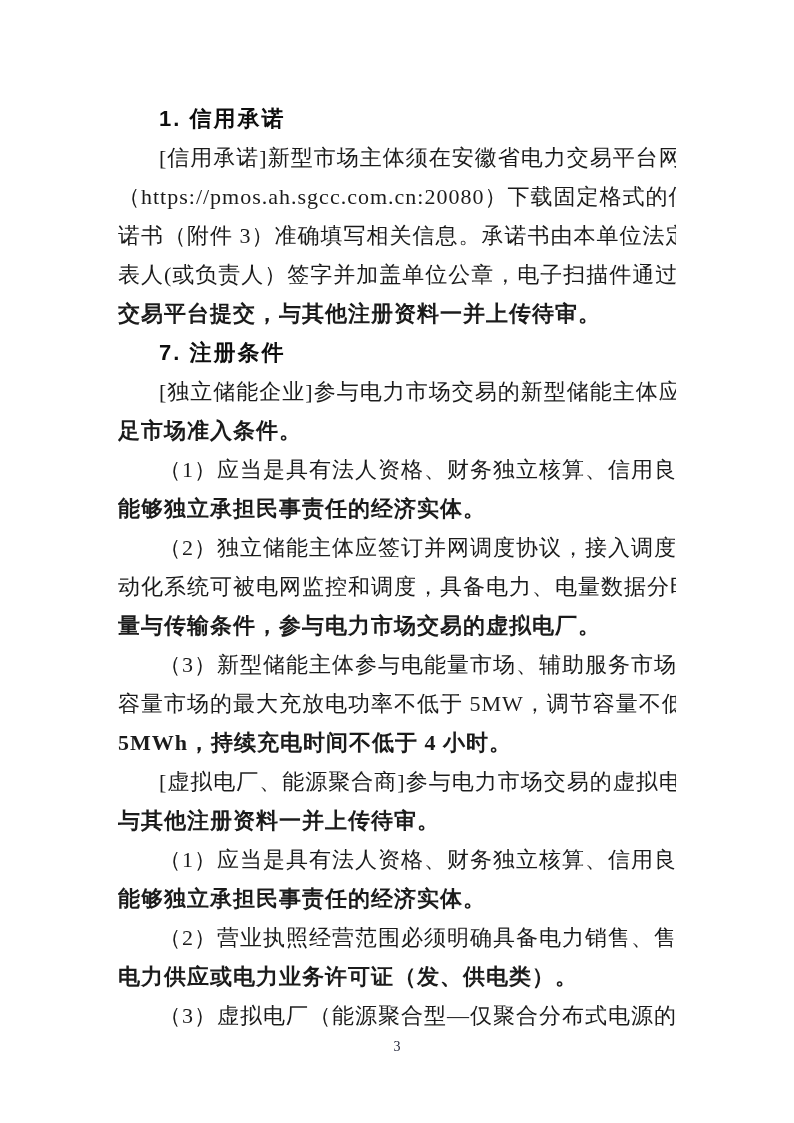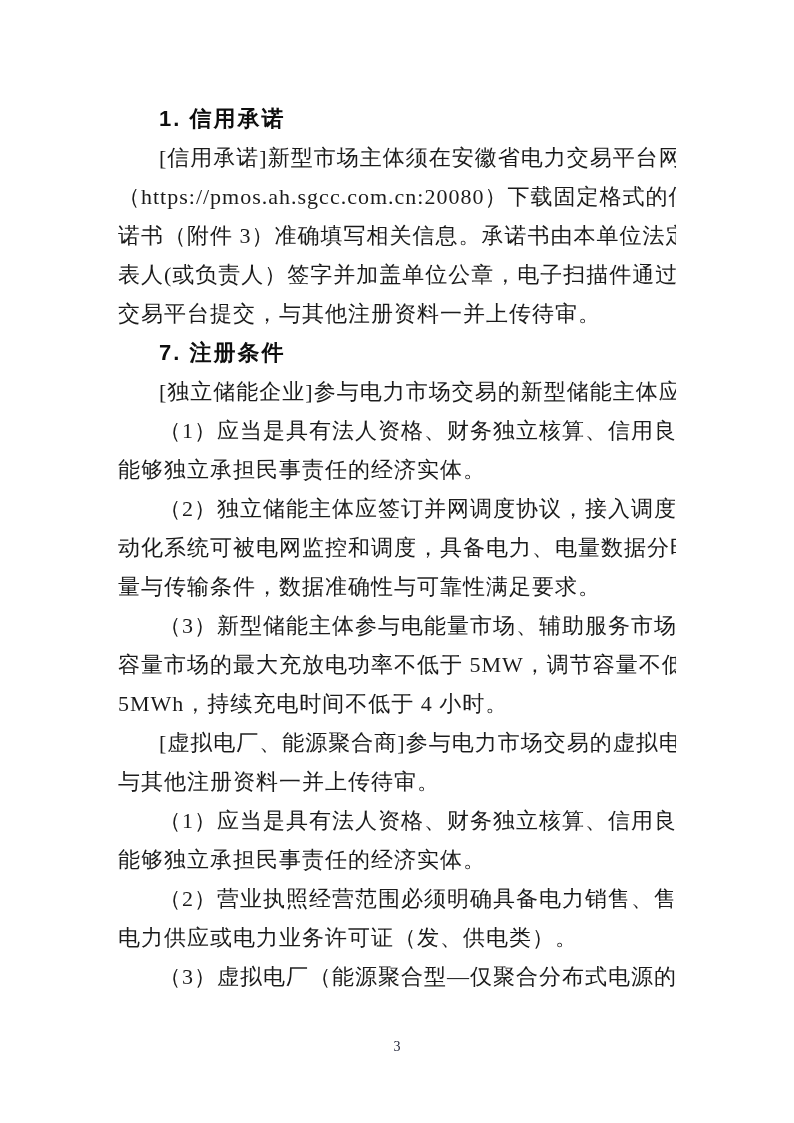--- a/index.html
+++ b/index.html
@@ -30,20 +30,21 @@
     white-space: nowrap;
     text-align: justify;
     text-align-last: justify;
     text-justify: inter-character;
     overflow: hidden;
   }
   .line.noj {
     text-align: left;
     text-align-last: left;
     white-space: pre;
+    font-weight: bold;
   }
   .line.indent {
     text-indent: 41px;
   }
   .block-heading .line {
     font-family: "Liberation Sans", "DejaVu Sans", sans-serif;
     font-weight: 700;
     color: #0e0e0e;
     letter-spacing: 2px;
   }
@@ -72,29 +73,30 @@
         <div class="line">（https://pmos.ah.sgcc.com.cn:20080）下载固定格式的信用承</div>
         <div class="line">诺书（附件 3）准确填写相关信息。承诺书由本单位法定代</div>
         <div class="line">表人(或负责人）签字并加盖单位公章，电子扫描件通过电力</div>
         <div class="line noj">交易平台提交，与其他注册资料一并上传待审。</div>
       </section>
       <section class="block-heading">
         <div class="line noj indent">7. 注册条件</div>
       </section>
       <section class="block-paragraph">
         <div class="line indent">[独立储能企业]参与电力市场交易的新型储能主体应满</div>
+        <div class="line noj">足市场准入条件。</div>
       </section>
       <section class="block-paragraph">
         <div class="line indent">（1）应当是具有法人资格、财务独立核算、信用良好、</div>
         <div class="line noj">能够独立承担民事责任的经济实体。</div>
       </section>
       <section class="block-paragraph">
         <div class="line indent">（2）独立储能主体应签订并网调度协议，接入调度自</div>
         <div class="line">动化系统可被电网监控和调度，具备电力、电量数据分时计</div>
-        <div class="line noj">量与传输条件，数据准确性与可靠性满足要求。</div>
+        <div class="line noj">量与传输条件，参与电力市场交易的虚拟电厂。</div>
       </section>
       <section class="block-paragraph">
         <div class="line indent">（3）新型储能主体参与电能量市场、辅助服务市场、</div>
         <div class="line">容量市场的最大充放电功率不低于 5MW，调节容量不低于</div>
         <div class="line noj">5MWh，持续充电时间不低于 4 小时。</div>
       </section>
       <section class="block-paragraph">
         <div class="line indent">[虚拟电厂、能源聚合商]参与电力市场交易的虚拟电厂、</div>
         <div class="line noj">与其他注册资料一并上传待审。</div>
       </section>

